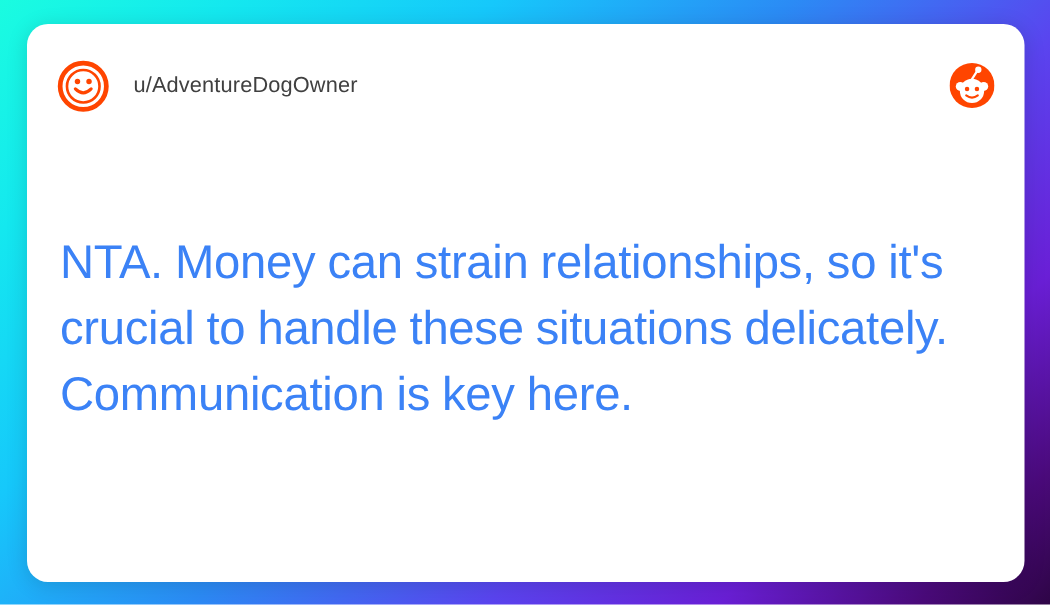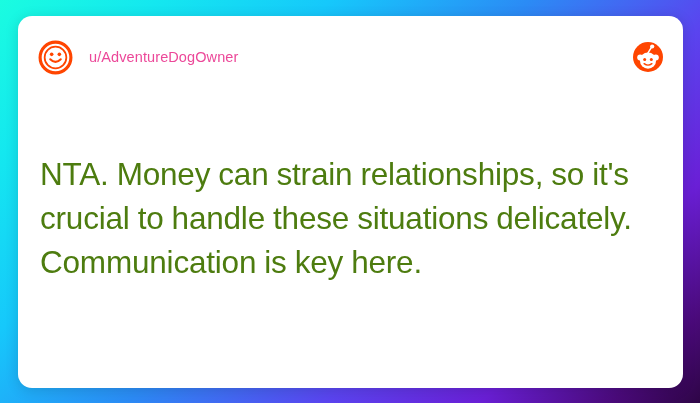--- a/index.html
+++ b/index.html
@@ -56,21 +56,21 @@
   .avatar {
     width: 35px;
     height: 35px;
     flex: 0 0 35px;
     display: block;
   }
 
   .username {
     margin-left: 16px;
     font-size: 14.5px;
-    color: #ec4899;
+    color: #404040;
     letter-spacing: 0.1px;
     white-space: nowrap;
     font-family: "Liberation Sans", sans-serif;
   }
 
   .brand-logo {
     position: absolute;
     right: 0;
     top: 50%;
     transform: translateY(-50%);
@@ -80,21 +80,21 @@
   }
 
   
   .post-body {
     position: absolute;
     left: 22px;
     top: 136px;
     width: 624px;
     font-size: 31.5px;
     line-height: 44px;
-    color: #4d7c0f;
+    color: #3b82f6;
     letter-spacing: -0.2px;
     font-weight: 400;
     font-family: "Liberation Sans", sans-serif;
     word-spacing: -0.5px;
   }
 </style>
 </head>
 <body>
 
 <div id="screen">

